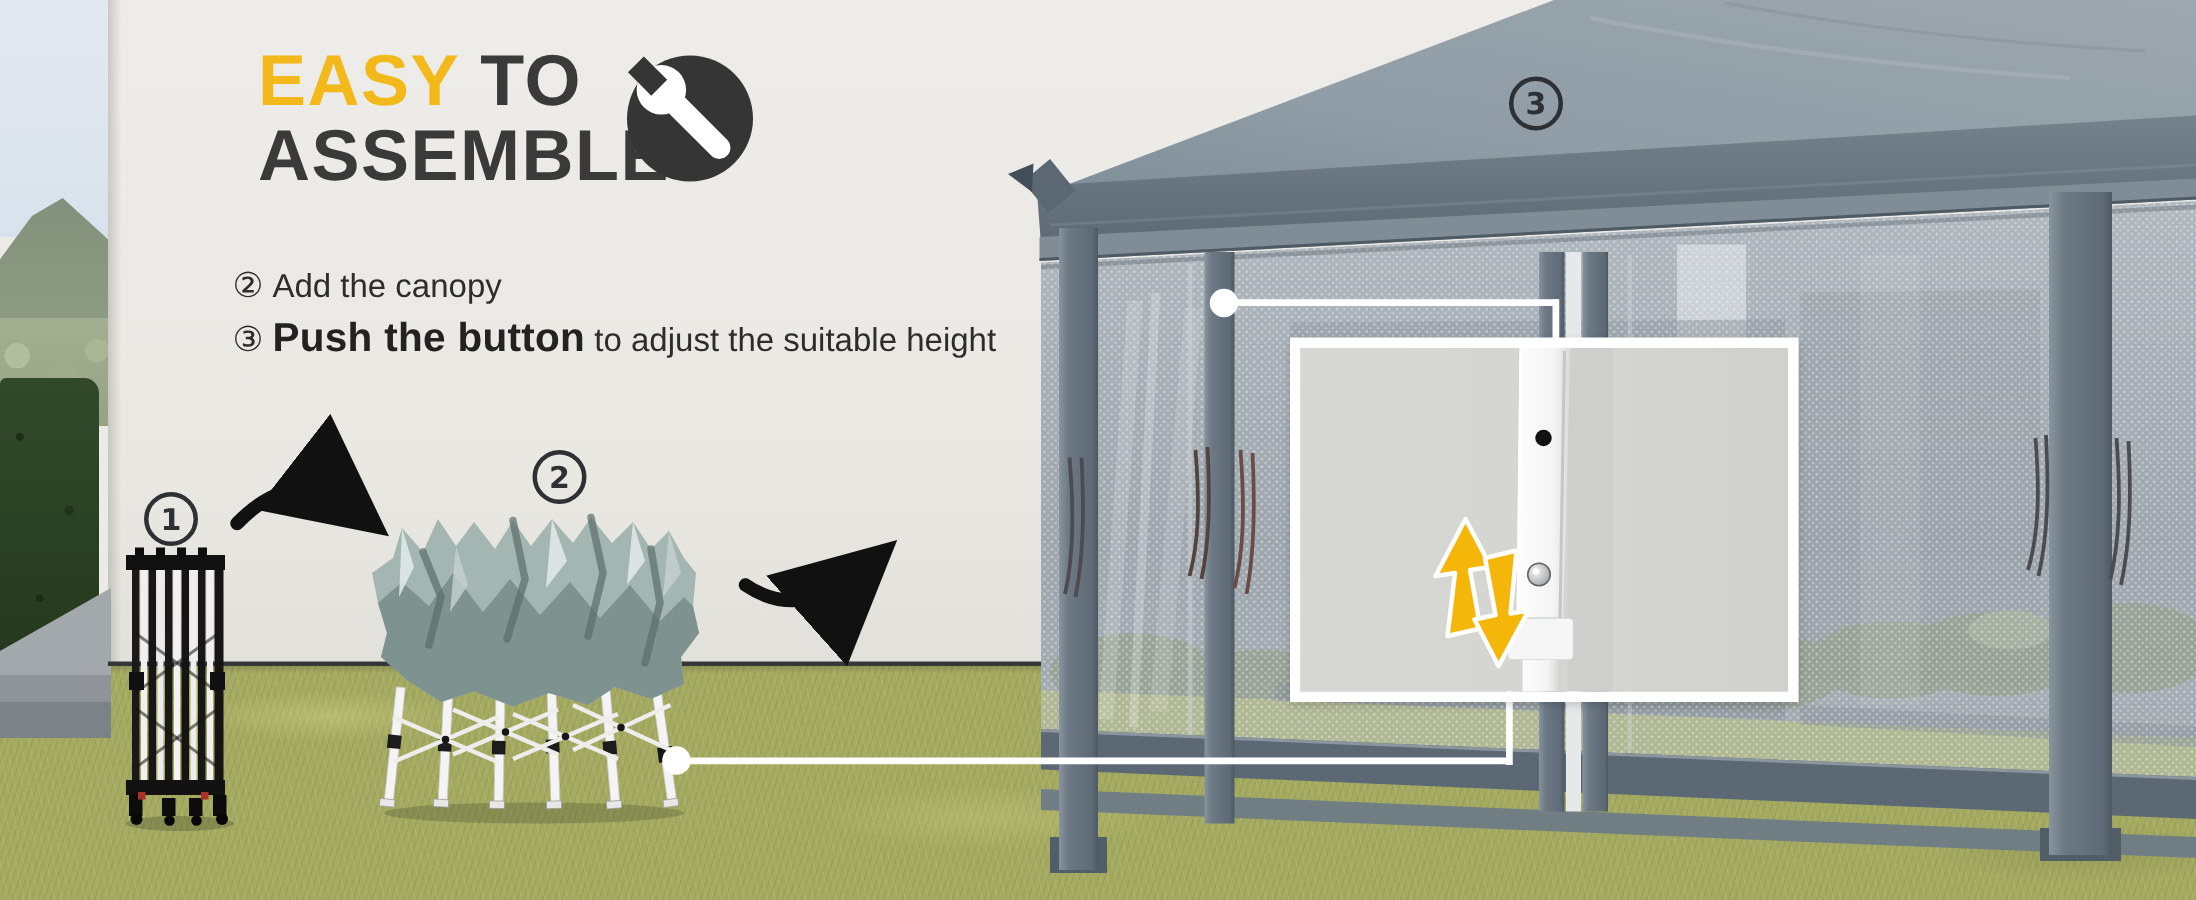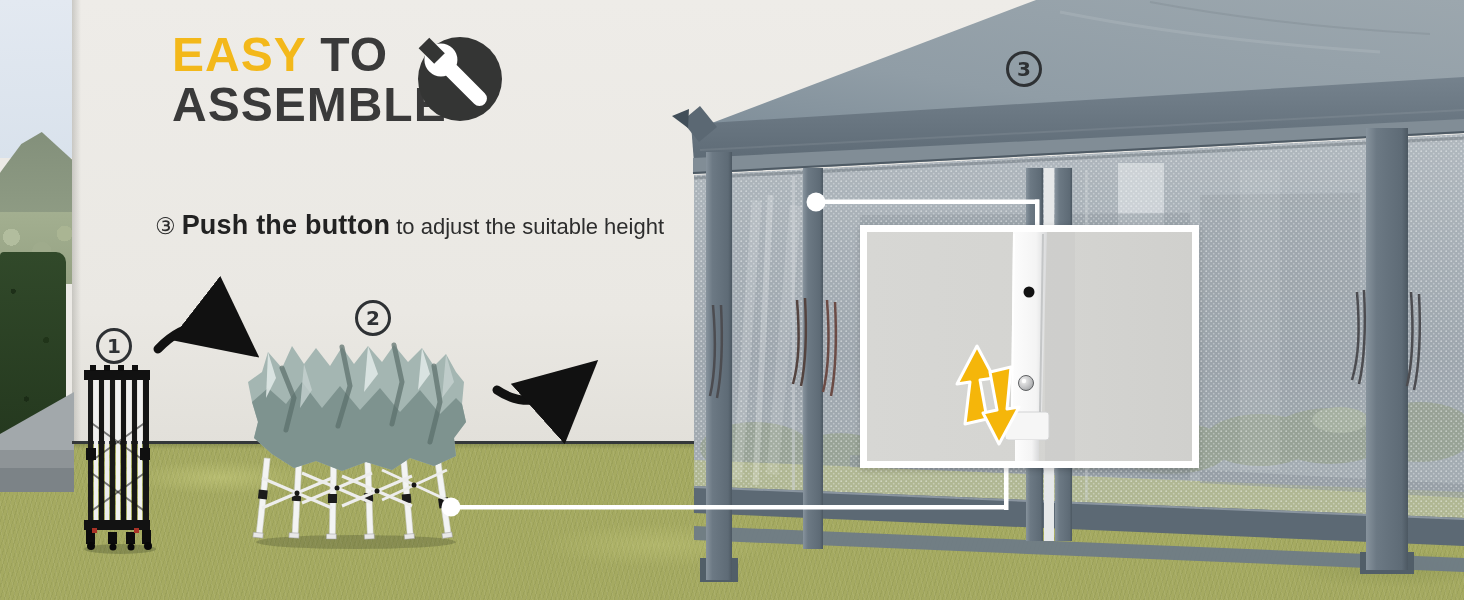--- a/index.html
+++ b/index.html
@@ -343,17 +343,20 @@
 
   <svg class="abs" style="left:417px;top:36px" width="86" height="86" viewBox="0 0 86 86">
     <circle cx="43" cy="43" r="42" fill="#343534"></circle>
     <g transform="rotate(45 43 43)">
       <rect x="24" y="35.5" width="54" height="15" rx="7.5" fill="#ffffff"></rect>
       <circle cx="16" cy="43" r="16.5" fill="#ffffff"></circle>
       <rect x="-8" y="35.5" width="22" height="15" fill="#343534"></rect>
     </g>
   </svg>
 
+  <div class="abs steps step2">
+    <span class="step-num">②</span><span>Add the canopy</span>
+  </div>
   <div class="abs steps step3">
     <span class="step-num">③</span><span class="step-bold">Push the button</span><span> to adjust the suitable height</span>
   </div>
 
 </div>
 
 </body></html>

